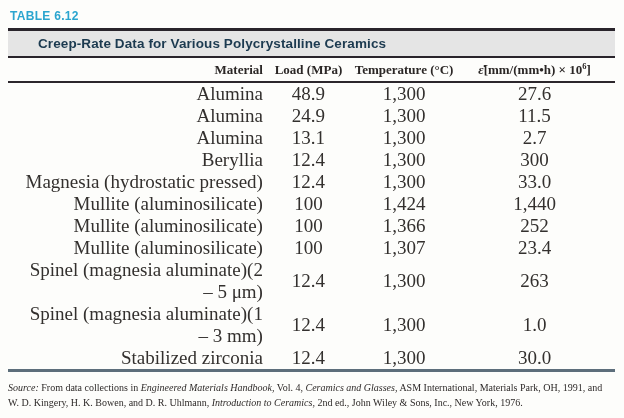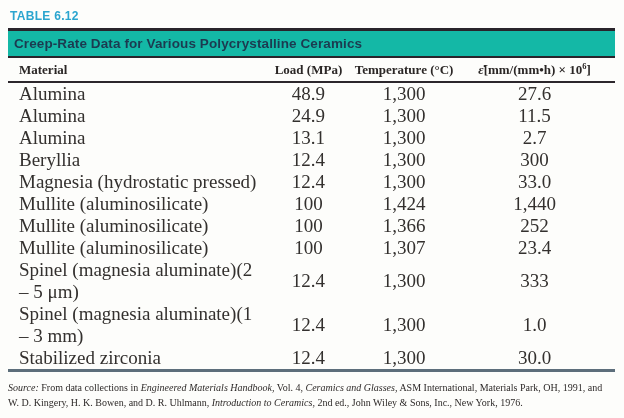--- a/index.html
+++ b/index.html
@@ -12,38 +12,38 @@
   .table-label {
     margin-left:10px;
     font-family:"Liberation Sans", sans-serif;
     font-weight:bold; font-size:12px; letter-spacing:0.3px;
     color:#2ba5cf;
   }
   .tbl-wrap { margin:5px 9px 0 8px; }
   .banner {
     border-top:3px solid #29242b;
     border-bottom:2px solid #29242b;
-    background:#14b8a6;
+    background:#e5e5e5;
     height:30px; display:flex; align-items:center;
-    padding-left:6px; box-sizing:border-box;
+    padding-left:30px; box-sizing:border-box;
     font-family:"Liberation Sans", sans-serif;
     font-weight:bold; font-size:13.5px; color:#1c3a50;
     letter-spacing:0.1px;
   }
   table { width:100%; border-collapse:collapse; table-layout:fixed; }
   col.c-mat  { width:42%; }
   col.c-load { width:15%; }
   col.c-temp { width:16.5%; }
   col.c-creep{ width:26.5%; }
   th {
     font-size:13px; font-weight:bold; 
     height:23px; vertical-align:middle; padding:0;
     border-bottom:2px solid #2c272c; color:#2b2726;
   }
-  th.mat, td.mat { text-align:left; padding-left:11px; }
+  th.mat, td.mat { text-align:right; padding-left:11px; }
   td {
     font-size:19px; text-align:center; height:19.6px;
     vertical-align:middle; padding:0; color:#33302e;
   }
   tbody tr:last-child td { border-bottom:3px solid #5d6e7b;margin-top:28px; }
   .eps { font-style:italic; }
   th sup { font-size:8.5px; line-height:0; }
   .source {
     margin:9px 10px 0 8px; width:598px;
     font-size:10px; line-height:14.5px; color:#2e2a29;
@@ -124,21 +124,21 @@
         <tr>
           <td class="mat">Mullite (aluminosilicate)</td>
           <td>100</td>
           <td>1,307</td>
           <td>23.4</td>
         </tr>
         <tr>
           <td class="mat">Spinel (magnesia aluminate)(2 – 5 μm)</td>
           <td>12.4</td>
           <td>1,300</td>
-          <td>333</td>
+          <td>263</td>
         </tr>
         <tr>
           <td class="mat">Spinel (magnesia aluminate)(1 – 3 mm)</td>
           <td>12.4</td>
           <td>1,300</td>
           <td>1.0</td>
         </tr>
         <tr>
           <td class="mat">Stabilized zirconia</td>
           <td>12.4</td>

